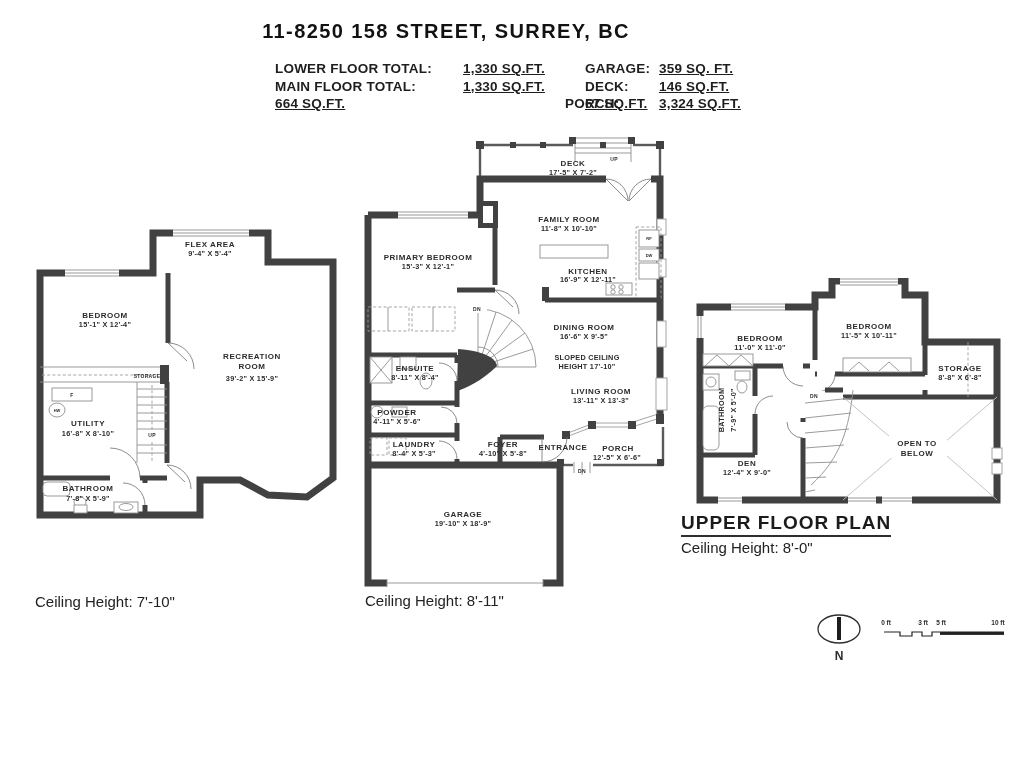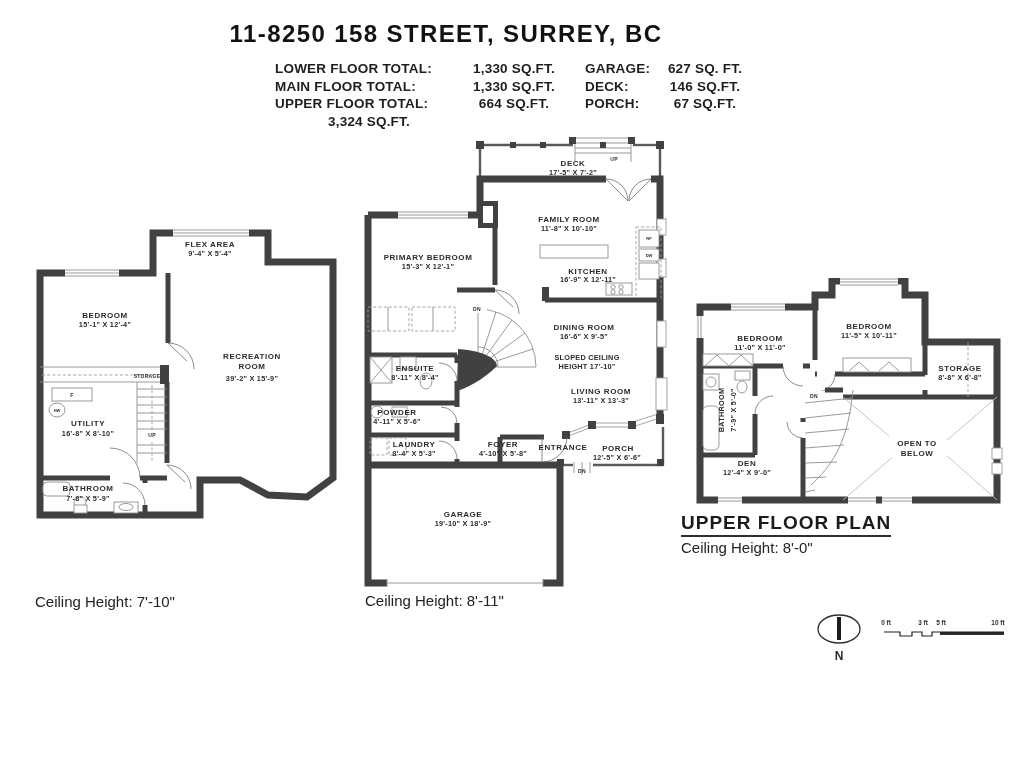--- a/index.html
+++ b/index.html
@@ -1,22 +1,22 @@
 <!DOCTYPE html>
 <html><head>
 <meta charset="utf-8">
 <style>
   html,body{margin:0;padding:0;background:#fff;}
   body{width:1024px;height:768px;position:relative;font-family:"Liberation Sans",sans-serif;overflow:hidden;}
   .page-title{position:absolute;top:20px;left:0;width:892px;text-align:center;
-    font-size:24px;font-weight:700;letter-spacing:1.4px;color:#121212;}
+    font-size:20px;font-weight:700;letter-spacing:1.4px;color:#121212;}
   .stats{position:absolute;left:275px;top:60px;display:grid;
     grid-template-columns:188px 102px 20px 74px 92px;
     font-size:13.5px;font-weight:700;color:#1e1e1e;line-height:17.5px;letter-spacing:.2px;}
-  .stats .sv{text-align:center;}
+  .stats .sv{text-align:left;text-decoration:underline;}
   .ptitle{position:absolute;color:#1b1b1b;}
   .ptitle .t{font-size:19px;font-weight:700;letter-spacing:1px;display:inline-block;
     border-bottom:2.5px solid #2e2e2e;padding-bottom:1px;}
   .ptitle .c{font-size:15px;font-weight:400;margin-top:2px;color:#222;}
   .plan{position:absolute;}
   svg{display:block;}
   svg text{font-family:"Liberation Sans",sans-serif;fill:#2c2c2c;}
   .rm{font-size:8px;font-weight:700;letter-spacing:.55px;text-anchor:middle;}
   .dim{font-size:7.3px;font-weight:700;letter-spacing:.25px;text-anchor:middle;}
   .mk{font-size:5px;font-weight:700;letter-spacing:.3px;text-anchor:middle;}
@@ -36,29 +36,28 @@
 </head>
 <body>
 
 <div class="page-title">11-8250 158 STREET, SURREY, BC</div>
 
 <div class="stats">
   <span>LOWER FLOOR TOTAL:</span>
   <span class="sv">1,330 SQ.FT.</span>
   <span></span>
   <span>GARAGE:</span>
-  <span class="sv">627 SQ. FT.</span>
+  <span class="sv">359 SQ. FT.</span>
 
   <span>MAIN FLOOR TOTAL:</span>
   <span class="sv">1,330 SQ.FT.</span>
   <span></span>
   <span>DECK:</span>
   <span class="sv">146 SQ.FT.</span>
 
-  <span>UPPER FLOOR TOTAL:</span>
   <span class="sv">664 SQ.FT.</span>
   <span></span>
   <span>PORCH:</span>
   <span class="sv">67 SQ.FT.</span>
 
   <span class="sv">3,324 SQ.FT.</span>
   <span></span>
     <span></span>
     <span></span>
 </div>

